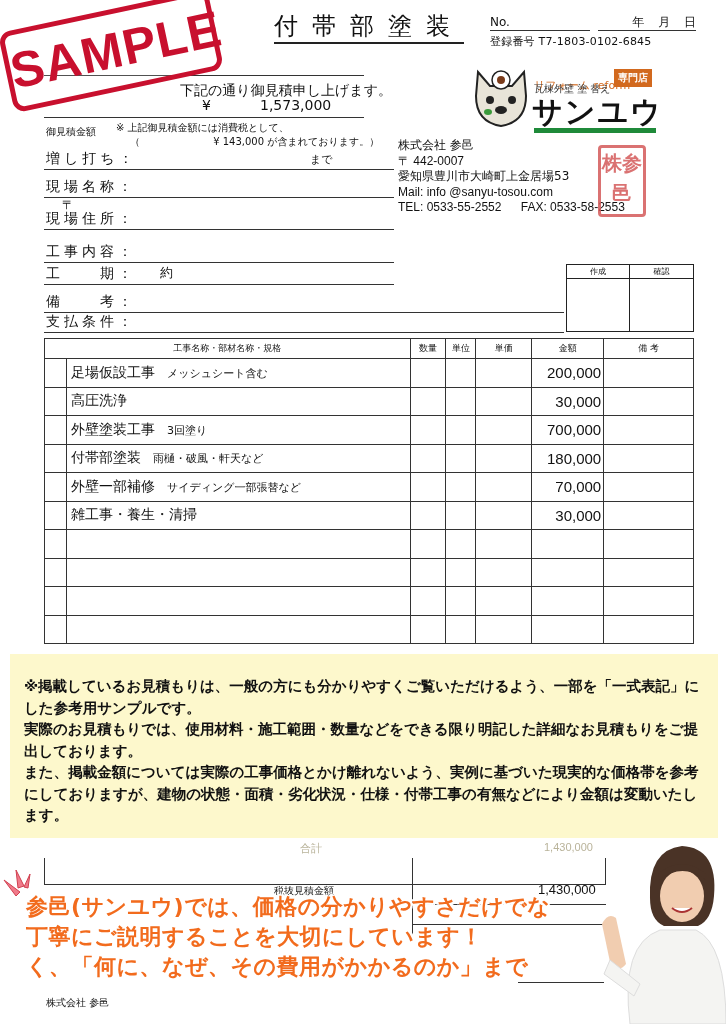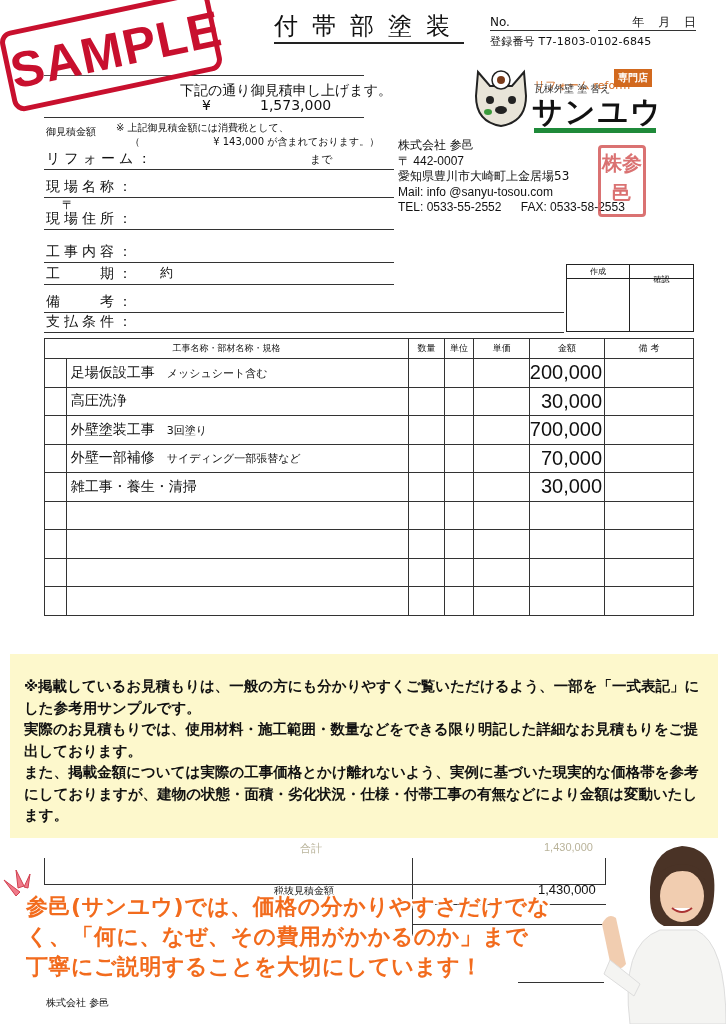--- a/index.html
+++ b/index.html
@@ -45,33 +45,33 @@
     .logo-badge { left: 142px; top: 3px; background: #d2691e; color: #fff; font-size: 10px; padding: 2px 4px; font-weight: 700; }
     .logo-name { left: 60px; top: 26px; font-size: 30px; font-weight: 900; letter-spacing: 2px; color: #111; font-family: "DejaVu Sans", sans-serif; }
     .logo-bar { left: 62px; top: 62px; width: 122px; height: 5px; background: #1f8a3a; }
 
     
     .hanko { left: 598px; top: 145px; width: 48px; height: 72px; border: 3px solid #d45a5a; border-radius: 4px; color: #d45a5a; font-size: 20px; line-height: 30px; text-align: center; opacity: 0.85; font-weight: 700; }
 
     
     .approval { left: 566px; top: 264px; width: 128px; height: 68px; border: 1.5px solid #222; display: grid; grid-template-columns: 1fr 1fr; grid-template-rows: 14px 1fr; }
     .approval div { border-right: 1px solid #222; font-size: 8px; text-align: center; line-height: 13px; }
-    .approval div:nth-child(2n) { border-right: none; margin-top: 8px; }
+    .approval div:nth-child(2n) { border-right: none; }
     .approval .h { border-bottom: 1px solid #222; }
 
     .remarks-line { left: 44px; width: 520px; border-bottom: 1.5px solid #333; height: 20px; font-size: 14px; letter-spacing: 4px; }
 
     
     .est-table { left: 44px; top: 338px; width: 650px; border-collapse: collapse; border: 1.5px solid #222; }
     .est-table th, .est-table td { border: 1.2px solid #333; }
     .est-table th { font-size: 9px; font-weight: 400; height: 20px; }
     .est-table td { height: 28.5px; font-size: 14px; }
     .est-table td.idx { width: 22px; }
     .est-table td.name { padding-left: 4px; white-space: nowrap; }
-    .est-table td.amt { text-align: right; padding-right: 2px; font-family: "Liberation Sans", sans-serif; font-size: 20px; }
+    .est-table td.amt { text-align: right; padding-right: 2px; font-family: "Liberation Sans", sans-serif; font-size: 15px; }
     .est-table .sub { font-size: 11px; }
 
     
     .notice { left: 10px; top: 654px; width: 708px; height: 184px; background: rgba(253, 248, 200, 0.93); padding: 22px 14px 12px 14px; font-size: 14.5px; line-height: 21.5px; font-weight: 700; color: #111; }
     .totals-faded { left: 44px; top: 838px; width: 650px; height: 20px; font-size: 11px; color: #b9b39a; }
 
     
     .lower-grid { left: 44px; top: 858px; width: 562px; height: 78px; }
 
     
@@ -98,21 +98,21 @@
   <span class="abs amount-yen">¥</span>
   <span class="abs amount-value">1,573,000</span>
 </div>
 <div class="abs tax-note1">※ 上記御見積金額には消費税として、</div>
 <div class="abs tax-note2">
   <span>（</span>
   <span style="margin-left:40px">¥ 143,000 が含まれております。）</span>
 </div>
 
 <div class="abs field" style="top:150px;">
-  <span class="lbl">リフォーム：</span>
+  <span class="lbl">増し打ち：</span>
   <span class="val" style="left:266px;">まで</span>
 </div>
 <div class="abs field" style="top:178px;">
   <span class="lbl">現場名称：</span>
 </div>
 <div class="abs zip-mark">〒</div>
 <div class="abs field" style="top:210px;">
   <span class="lbl">現場住所：</span>
 </div>
 <div class="abs field" style="top:243px;">
@@ -210,20 +210,29 @@
         <td class="idx"></td>
         <td class="name"><span>外壁塗装工事</span><span class="sub" style="margin-left:12px">3回塗り</span></td>
         <td></td>
         <td></td>
         <td></td>
         <td class="amt">700,000</td>
         <td></td>
       </tr>
       <tr>
         <td class="idx"></td>
+        <td class="name"><span>付帯部塗装</span><span class="sub" style="margin-left:12px">雨樋・破風・軒天など</span></td>
+        <td></td>
+        <td></td>
+        <td></td>
+        <td class="amt">180,000</td>
+        <td></td>
+      </tr>
+      <tr>
+        <td class="idx"></td>
         <td class="name"><span>外壁一部補修</span><span class="sub" style="margin-left:12px">サイディング一部張替など</span></td>
         <td></td>
         <td></td>
         <td></td>
         <td class="amt">70,000</td>
         <td></td>
       </tr>
       <tr>
         <td class="idx"></td>
         <td class="name"><span>雑工事・養生・清掃</span><span class="sub" style="margin-left:12px"></span></td>
@@ -293,22 +302,22 @@
 </div>
 
 <svg class="abs burst" viewBox="0 0 40 40">
   <path d="M14 2 L22 18 L16 20 Z" fill="#f07a8a" stroke="#d04050" stroke-width="1"></path>
   <path d="M2 12 L18 24 L14 28 Z" fill="#f07a8a" stroke="#d04050" stroke-width="1"></path>
   <path d="M28 6 L26 20 L22 19 Z" fill="#f07a8a" stroke="#d04050" stroke-width="1"></path>
 </svg>
 
 <div class="abs orange-msg">
   <div>参邑(サンユウ)では、価格の分かりやすさだけでな</div>
+  <div>丁寧にご説明することを大切にしています！</div>
   <div>く、「何に、なぜ、その費用がかかるのか」まで</div>
-  <div>丁寧にご説明することを大切にしています！</div>
 </div>
 
 <div class="abs" style="left:518px;top:982px;width:86px;border-top:1.2px solid #333;"></div>
 <div class="abs footer-company">株式会社 参邑</div>
 
 <svg class="abs person" viewBox="0 0 126 190">
   <path d="M30 190 Q20 110 60 96 L96 96 Q126 110 126 190 Z" fill="#f4f4f2" stroke="#ddd"></path>
   <path d="M50 64 Q48 16 82 12 Q118 14 114 62 Q112 86 98 92 L64 92 Q50 86 50 64 Z" fill="#4a3326"></path>
   <ellipse cx="82" cy="62" rx="22" ry="26" fill="#f1cdb0"></ellipse>
   <path d="M60 46 Q82 28 106 46 L106 40 Q82 20 58 40 Z" fill="#4a3326"></path>

